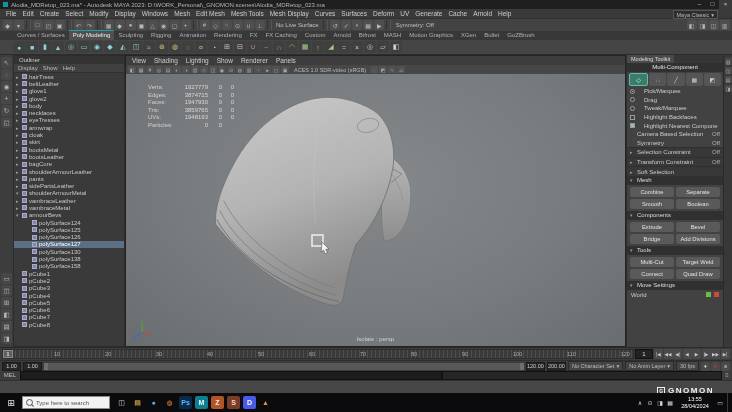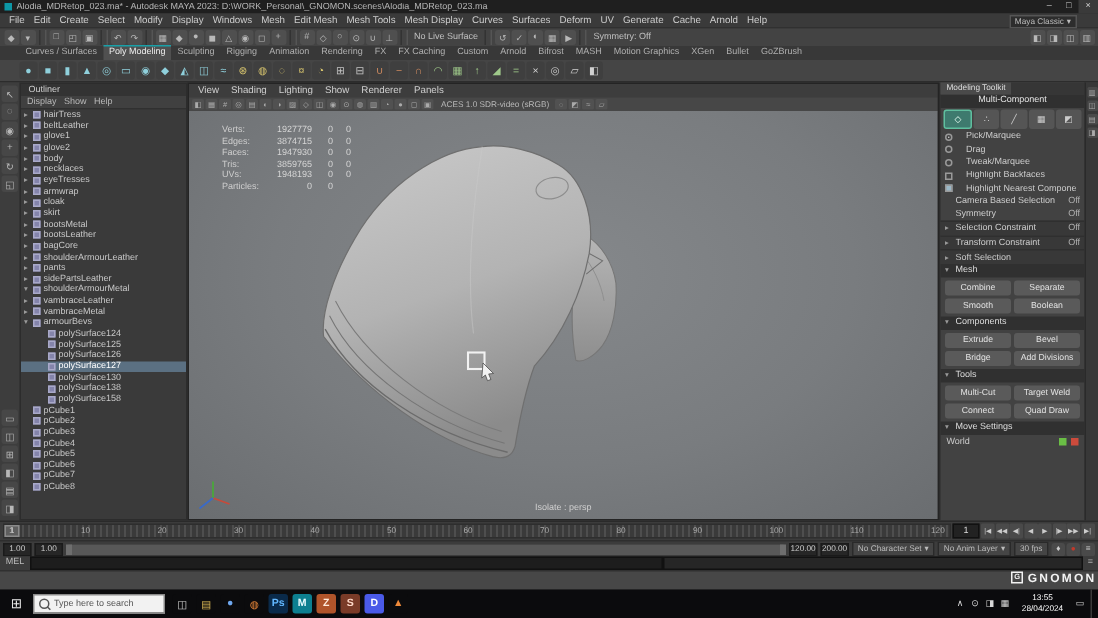--- a/index.html
+++ b/index.html
@@ -145,21 +145,21 @@
            justify-content:center;font-size:5.5px;color:#ccc;flex:0 0 auto;}
 
   
   .cmdline{left:0;top:371px;right:0;height:9px;display:flex;background:#3c3c3c;}
   .mel-label{width:20px;font-size:6px;color:#bbb;text-align:center;line-height:9px;background:#3c3c3c;}
   .cmd-input{flex:1;background:#1d1d1d;border:1px solid #111;box-sizing:border-box;}
   .cmd-echo{width:280px;background:#262626;border:1px solid #111;box-sizing:border-box;}
   .cmd-btn{width:10px;background:#3c3c3c;color:#aaa;font-size:6px;text-align:center;line-height:9px;}
   .helpline{left:0;top:380px;right:0;height:13px;background:#474747;font-size:6px;color:#b5b5b5;
             line-height:13px;padding-left:4px;border-top:1px solid #303030;box-sizing:border-box;}
-  .gnomon{position:absolute;right:1px;top:381px;height:14px;display:flex;align-items:flex-start;gap:3px;
+  .gnomon{position:absolute;right:18px;top:381px;height:14px;display:flex;align-items:flex-end;gap:3px;
           color:#f2f2f2;font-size:8px;font-weight:bold;letter-spacing:1.5px;}
   .gnomon-mark{width:8px;height:8px;border:1.5px solid #f2f2f2;box-sizing:border-box;font-size:5px;
                display:flex;align-items:center;justify-content:center;font-weight:bold;letter-spacing:0;}
 
   
   .taskbar{left:0;top:393px;right:0;height:19px;background:#0b0b0d;display:flex;align-items:center;color:#ddd;}
   .start-btn{width:22px;text-align:center;font-size:9px;color:#e8e8e8;}
   .tb-search{width:88px;height:13px;background:#f2f2f2;border:1px solid #8a8a8a;color:#555;font-size:6px;
              display:flex;align-items:center;gap:3px;padding:0 3px;box-sizing:border-box;}
   .mag{width:5px;height:5px;border:1px solid #555;border-radius:50%;position:relative;flex:0 0 auto;}

